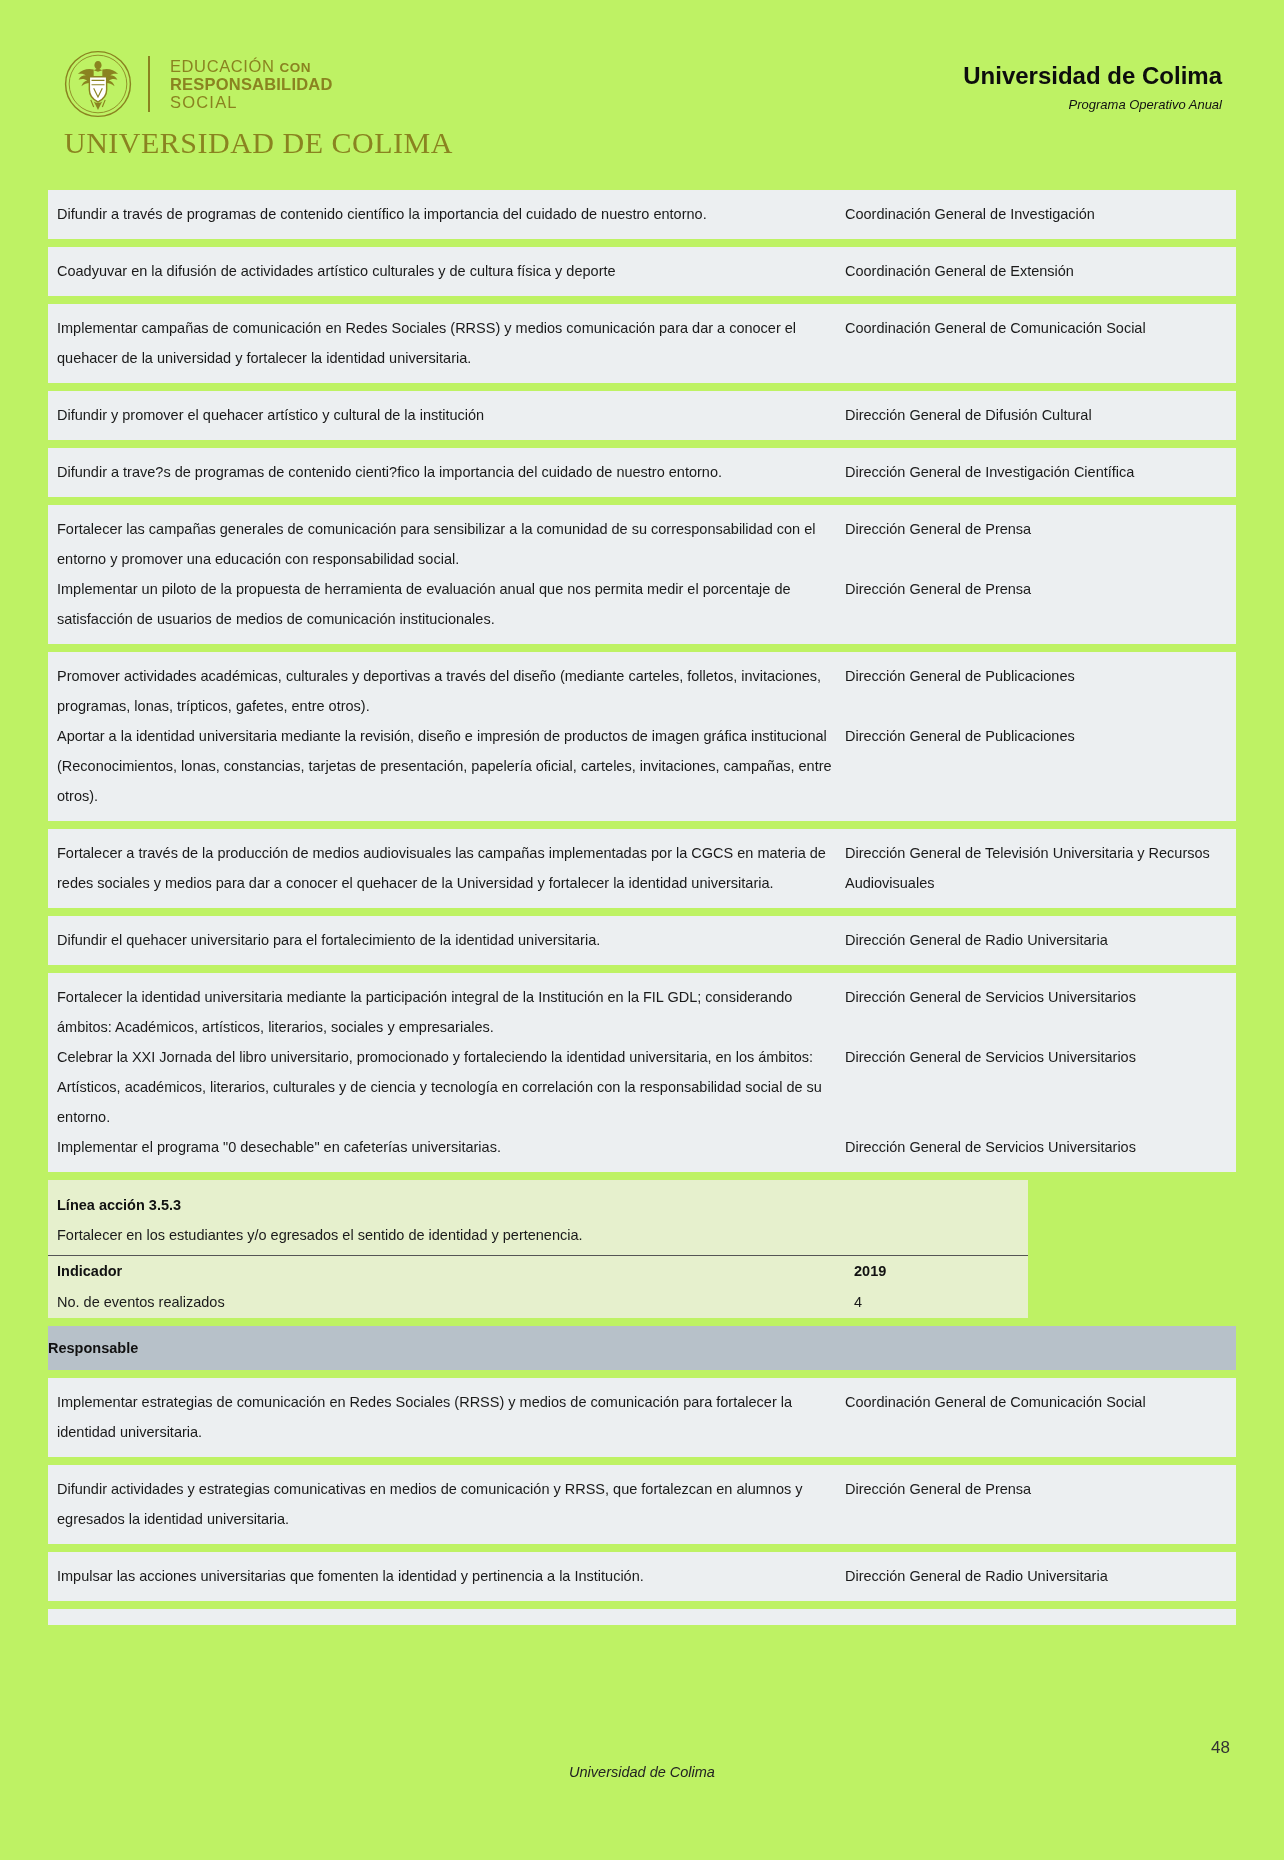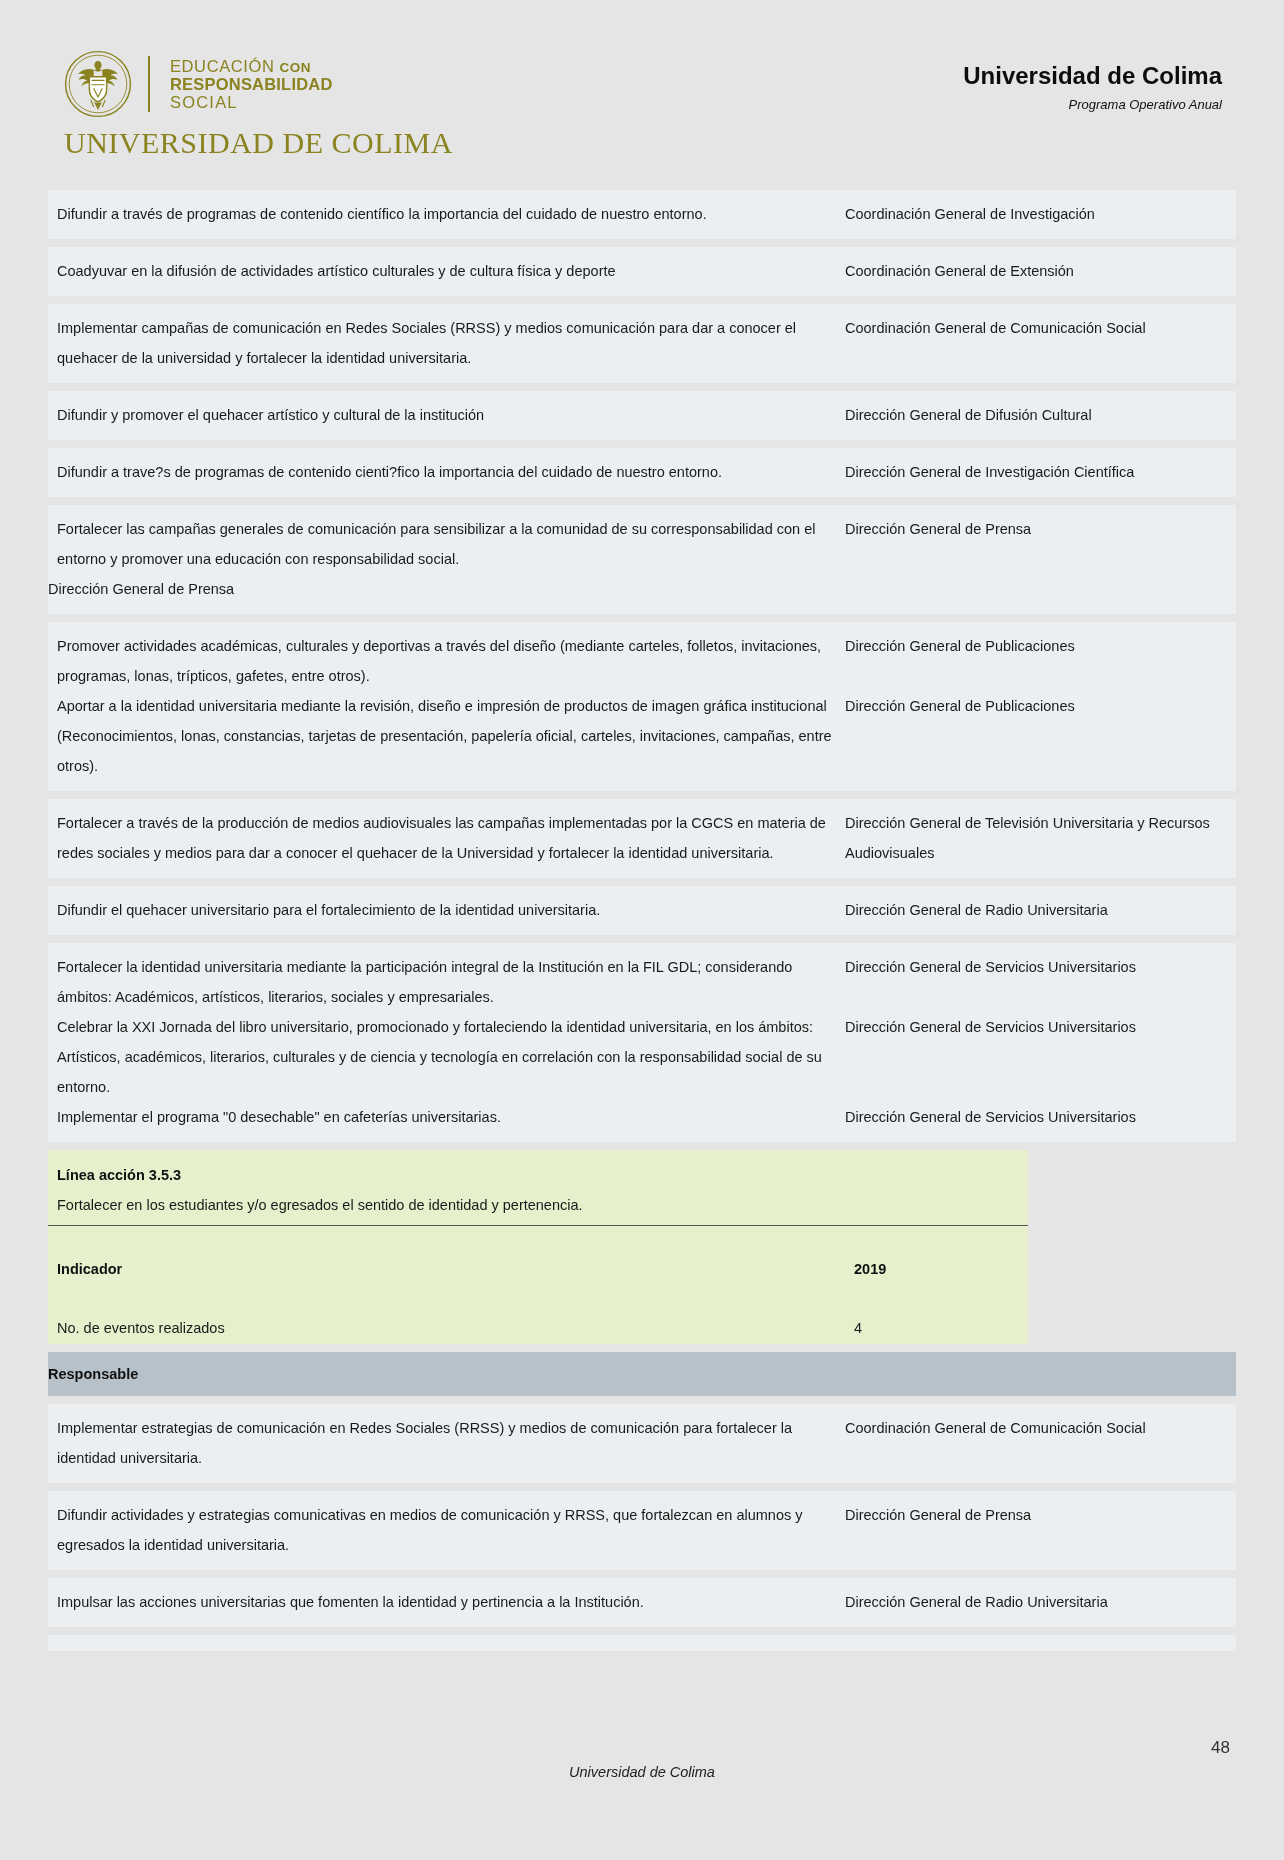--- a/index.html
+++ b/index.html
@@ -8,21 +8,21 @@
     background: #ffffff;
   }
   body {
     font-family: "Liberation Sans", sans-serif;
     color: #1a1a1a;
   }
   .page {
     position: relative;
     width: 1284px;
     height: 1860px;
-    background: #e5e5e5;
+    background: #bef264;
     overflow: hidden;
     box-sizing: border-box;
   }
 
   
   .header {
     position: absolute;
     top: 0; left: 0; right: 0;
     height: 175px;
   }
@@ -176,21 +176,20 @@
   }
   .green-sep {
     height: 1px;
     background: #555555;
     margin: 5px 0 0 0;
   }
   .green-row {
     display: flex;
     align-items: baseline;
     padding: 0 9px;
-    margin-top: 28px;
   }
   .green-row .g-label {
     flex: 0 0 797px;
     font-size: 14.5px;
     line-height: 31px;
   }
   .green-row .g-val {
     flex: 1 1 auto;
     font-size: 14.5px;
     line-height: 31px;
@@ -324,20 +323,21 @@
       <div class="col-b cell-text">Dirección General de Investigación Científica</div>
     </div>
 
     <div class="row">
       <div style="width:100%">
         <div class="pair">
           <div class="col-a cell-text">Fortalecer las campañas generales de comunicación para  sensibilizar a la comunidad de su corresponsabilidad con el entorno y promover una educación con responsabilidad social.</div>
           <div class="col-b cell-text">Dirección General de Prensa</div>
         </div>
         <div class="pair">
+          <div class="col-a cell-text">Implementar un piloto de la propuesta de herramienta de evaluación anual que nos permita medir el porcentaje de satisfacción de usuarios de medios de comunicación  institucionales.</div>
           <div class="col-b cell-text">Dirección General de Prensa</div>
         </div>
       </div>
     </div>
 
     <div class="row">
       <div style="width:100%">
         <div class="pair">
           <div class="col-a cell-text">Promover actividades académicas, culturales y deportivas a través del diseño (mediante carteles, folletos, invitaciones, programas, lonas, trípticos, gafetes, entre otros).</div>
           <div class="col-b cell-text">Dirección General de Publicaciones</div>

